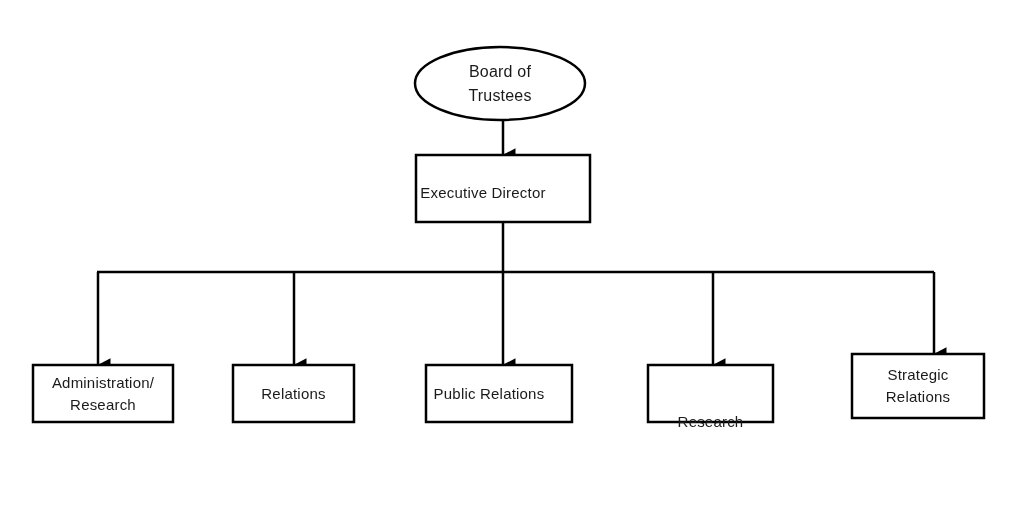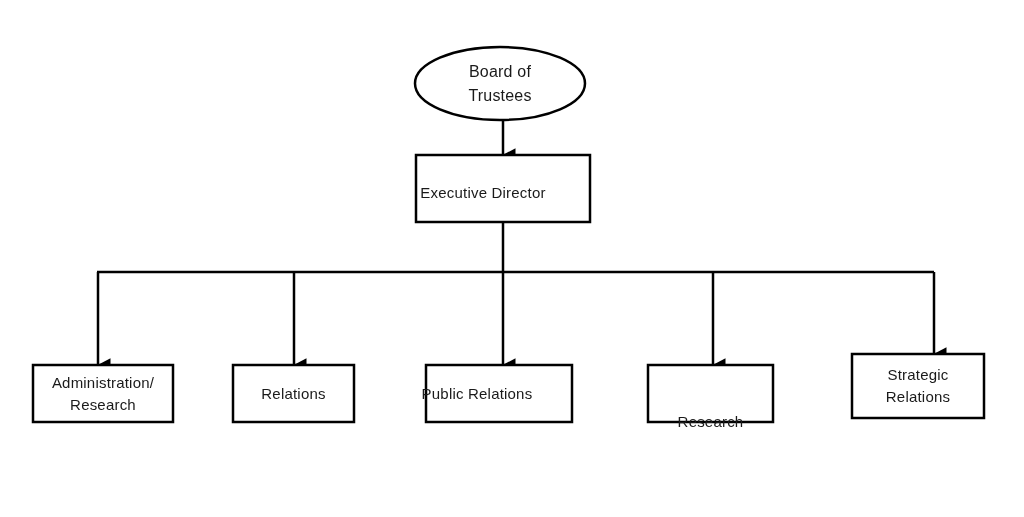--- a/index.html
+++ b/index.html
@@ -77,19 +77,19 @@
       </g>
   </svg>
 
   <div id="node-label-layer">
       <div class="node-label root-label" style="left: 415px; top: 47px; width: 170px; height: 73px;">Board of
 Trustees</div>
       <div class="node-label" style="left: 396px; top: 155px; width: 174px; height: 76px;">Executive Director</div>
       <div class="node-label" style="left: 33px; top: 365px; width: 140px; height: 57px;">Administration/
 Research</div>
       <div class="node-label" style="left: 233px; top: 365px; width: 121px; height: 57px;">Relations</div>
-      <div class="node-label" style="left: 404px; top: 365px; width: 146px; height: 57px;">Public Relations</div>
+      <div class="node-label" style="left: 416px; top: 365px; width: 146px; height: 57px;">Public Relations</div>
       <div class="node-label" style="left: 648px; top: 365px; width: 125px; height: 57px; margin-top: 28px;">Research</div>
       <div class="node-label" style="left: 852px; top: 354px; width: 132px; height: 64px;">Strategic
 Relations</div>
     </div>
 
 </div>
 
 </body></html>

